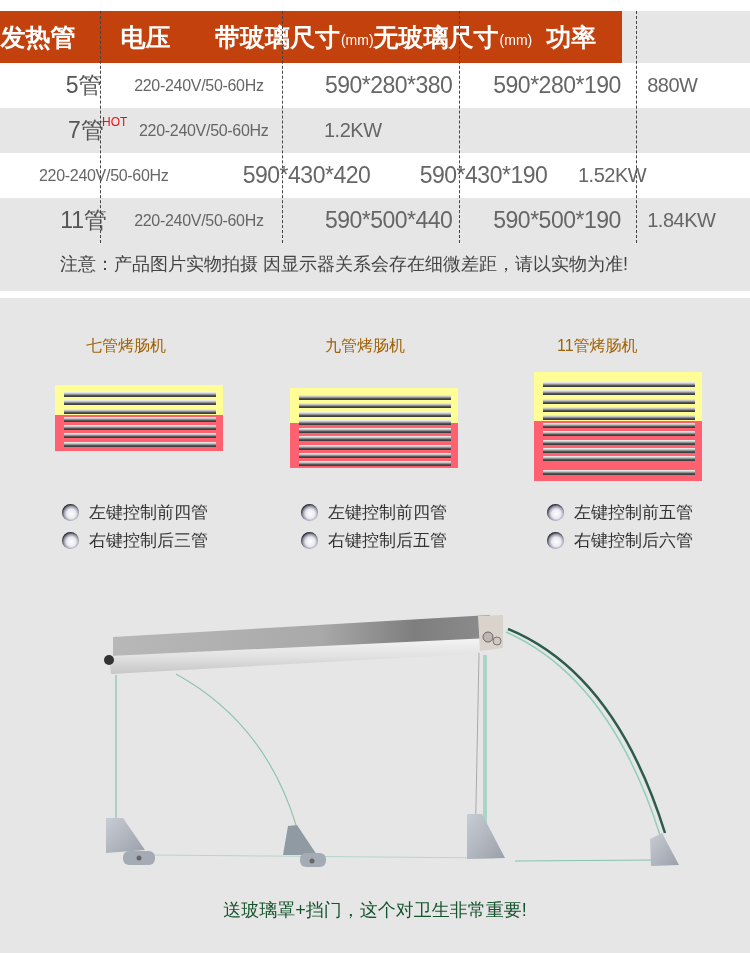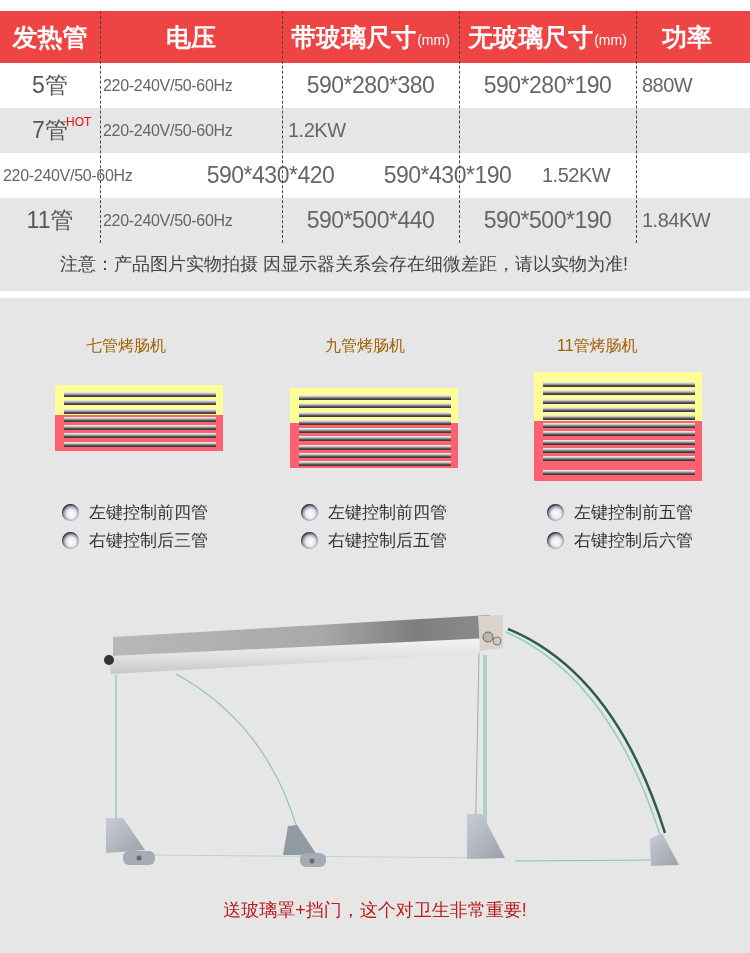--- a/index.html
+++ b/index.html
@@ -10,27 +10,27 @@
     color: #555;
     position: relative;
   }
   
   .spec {
     position: absolute; left: 0; top: 0; width: 750px; height: 291px;
     background: #e6e6e6;
   }
   .spec-top-white { position: absolute; left: 0; top: 0; width: 750px; height: 11px; background: #fff; }
   .thead {
-    position: absolute; left: 0; top: 11px; width: 750px; height: 52px;
-    background: #ef4444;
+    position: absolute; left: 0; top: 11px; width: 622px; height: 52px;
+    background: #c2410c;
     display: flex;
   }
   .row {
     position: absolute; left: 0; width: 750px; height: 45px;
-    display: flex; align-items: center;
+    display: flex; align-items: center; padding-left: 36px;
   }
   .row.white { background: #ffffff; }
   .row.grey { background: #e6e6e6; }
   .cell { height: 100%; display: flex; align-items: center; justify-content: center; position: relative; white-space: nowrap; }
   .c0 { width: 100px; }
   .c1 { width: 182px; }
   .c2 { width: 177px; }
   .c3 { width: 177px; }
   .c4 { width: 114px; justify-content: flex-start; padding-left: 6px; }
   .thead .cell { color: #fff; font-size: 25px; font-weight: bold; letter-spacing: 0px; }
@@ -69,21 +69,21 @@
   .knob {
     width: 17px; height: 17px; border-radius: 50%;
     background: radial-gradient(circle at 55% 58%, #fff 0%, #e8e8f0 35%, #9a9aa8 55%, #2a2a35 70%, #1a1a22 100%);
     margin-right: 10px; flex: none;
   }
   .ctrl-label { font-size: 17px; color: #333; }
 
   .hood { position: absolute; left: 95px; top: 295px; }
   .footer-note {
     position: absolute; left: 0; width: 750px; top: 600px; text-align: center;
-    font-size: 18px; color: #b91c1c; white-space: nowrap;
+    font-size: 18px; color: #14532d; white-space: nowrap;
   }
 </style>
 </head>
 <body>
 
 <section class="spec">
   <div class="spec-top-white"></div>
 
   <div class="thead">
     <div class="cell c0">

